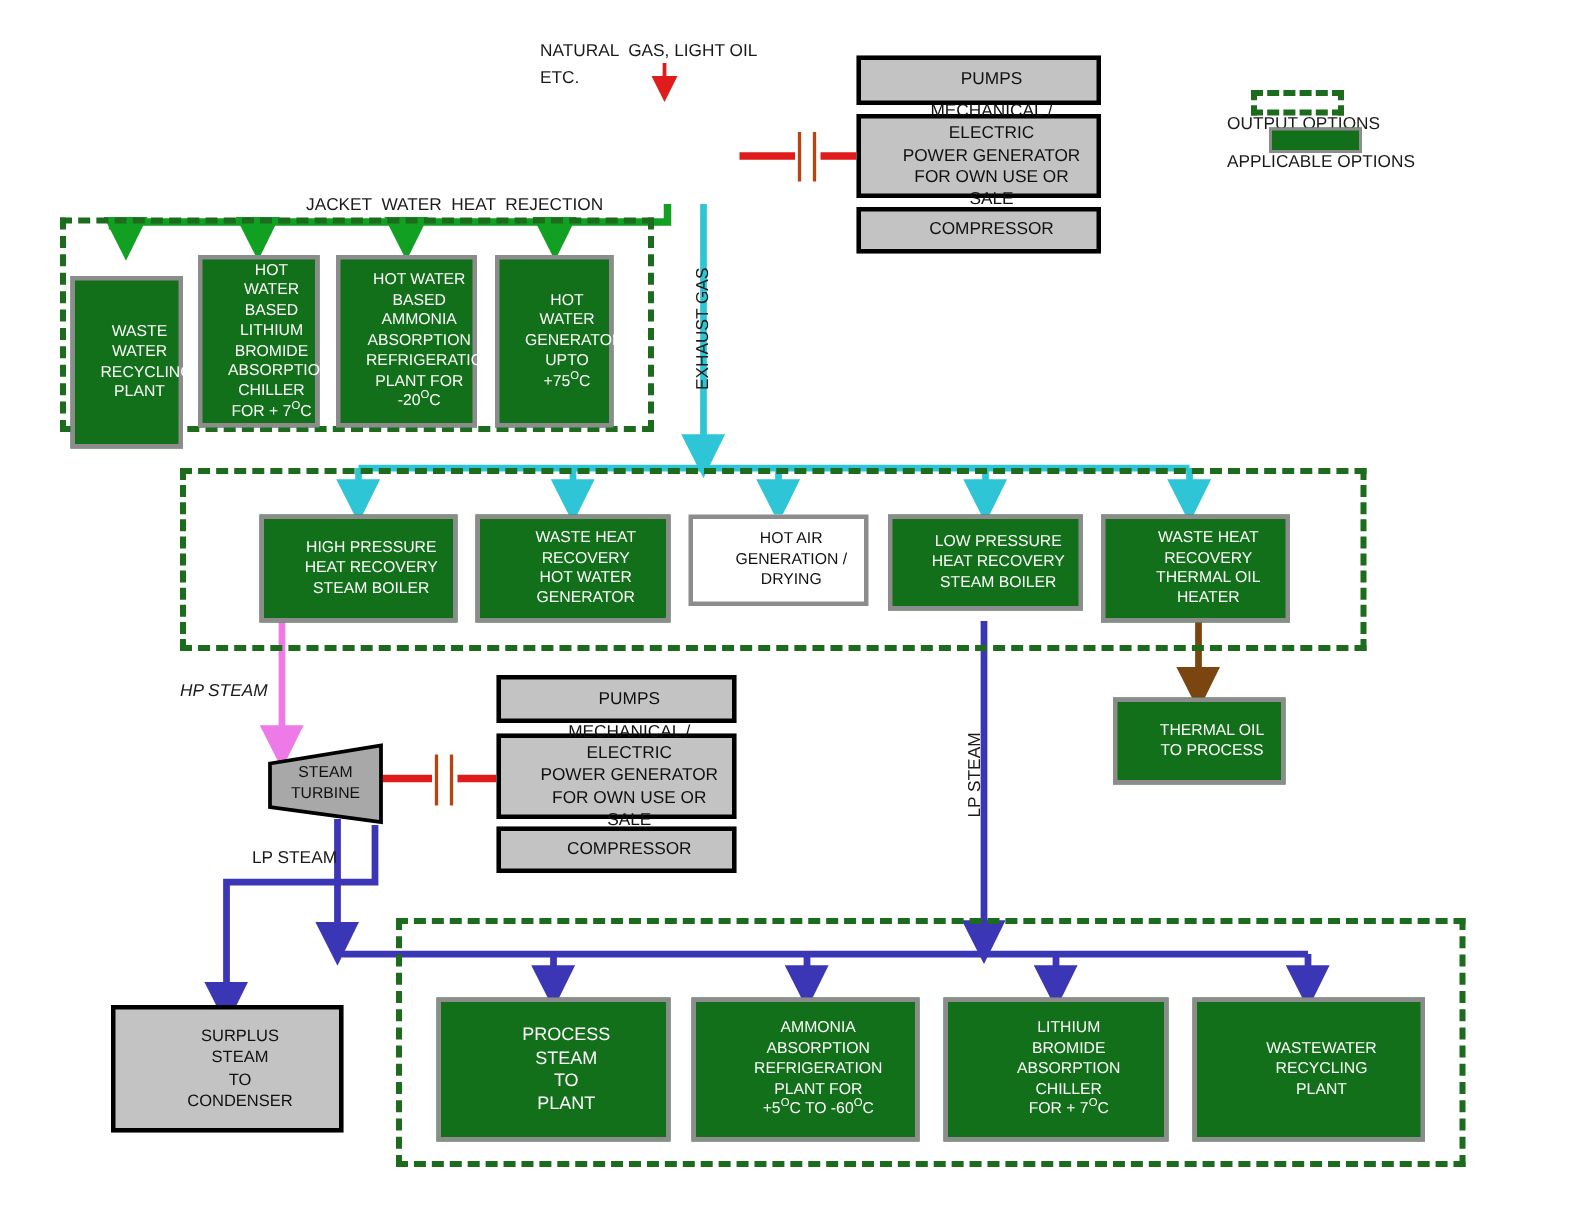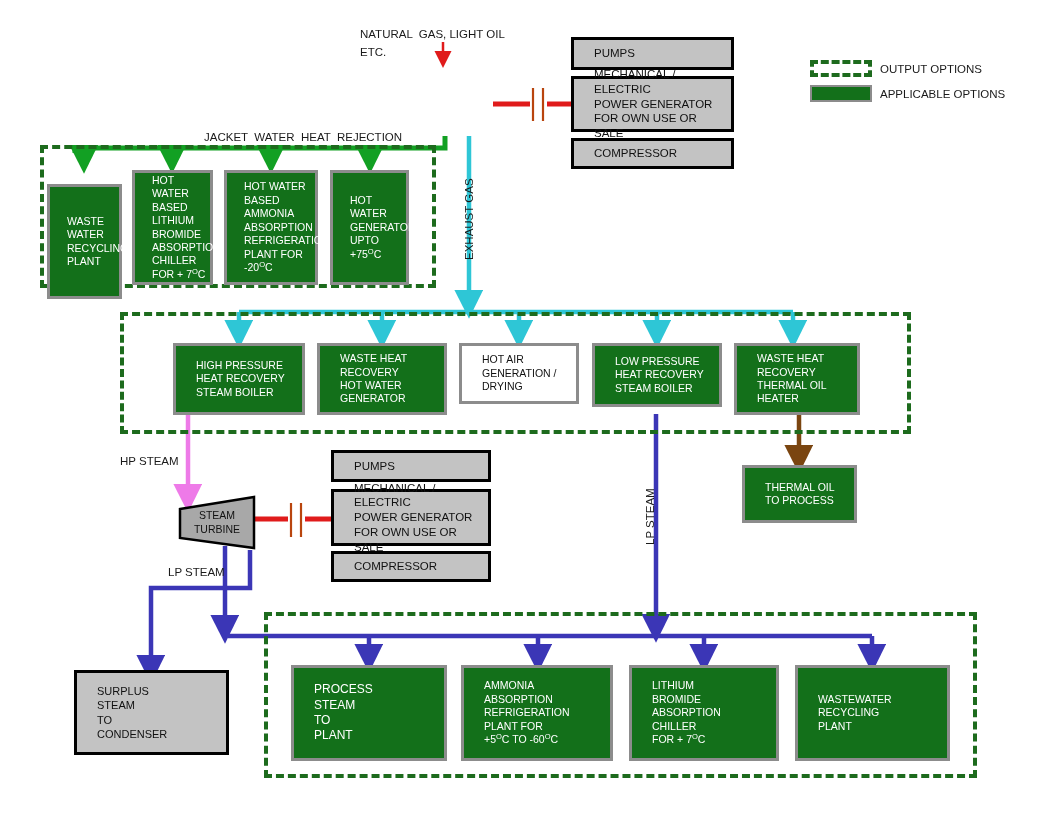--- a/index.html
+++ b/index.html
@@ -21,21 +21,21 @@
     pointer-events:none;
   }
 
   
   .box{
     position:absolute;
     box-sizing:border-box;
     display:flex;
     align-items:center;
     justify-content:center;
-    text-align:left;
+    text-align:center;
     line-height:1.28;
     padding-left:17px;
   }
   .box .lbl{display:block;width:100%;padding:0 3px;}
 
   .green{
     background:#13701a;
     border:3px solid #8c8c8c;
     color:#ffffff;
   }
@@ -68,21 +68,21 @@
   .vlabel{
     position:absolute;
     color:#1a1a1a;
     white-space:nowrap;
     transform-origin:0 0;
     transform:rotate(-90deg);
   }
 
   
   #legend{position:absolute;}
-  .leg-row{position:absolute;display:flex;align-items:center;}
+  .leg-row{position:absolute;display:flex;align-items:center;flex-direction:column;}
   .leg-dash{
     width:62px;height:17px;box-sizing:border-box;
     border:4px dashed #1d6b1d;background:transparent;
   }
   .leg-solid{
     width:62px;height:17px;box-sizing:border-box;
     background:#13701a;border:2px solid #8c8c8c;
   }
   .leg-text{margin-left:8px;color:#1a1a1a;white-space:nowrap;}
 
@@ -211,21 +211,21 @@
     <span class="lbl mlines">MECHANICAL / ELECTRIC<br>POWER  GENERATOR<br>FOR OWN USE  OR SALE</span>
   </div>
   <div class="box grey" style="left:571px;top:138px;width:163px;height:31px;font-size:11.5px;">
     <span class="lbl">COMPRESSOR</span>
   </div>
 
   <div class="flabel" style="left:204px;top:130px;font-size:11.5px;">JACKET  WATER  HEAT  REJECTION</div>
 
   <div class="vlabel" style="left:463px;top:260px;font-size:11.5px;">EXHAUST  GAS</div>
 
-  <div class="flabel" style="left:120px;top:454px;font-size:11.5px;">HP STEAM</div>
+  <div class="flabel" style="left:120px;top:454px;font-size:11.5px;font-style:italic;">HP STEAM</div>
 
   <div class="flabel" style="left:168px;top:565px;font-size:11.5px;">LP STEAM</div>
 
   <div class="vlabel" style="left:644px;top:545px;font-size:11.5px;">LP STEAM</div>
 
   <div class="dashregion" style="left:40px;top:145px;width:396px;height:143px;"></div>
 
   <div class="box green" style="left:47px;top:184px;width:75px;height:115px;font-size:10.5px;">
     <span class="lbl mlines">WASTE<br>WATER<br>RECYCLING<br>PLANT</span>
   </div>

